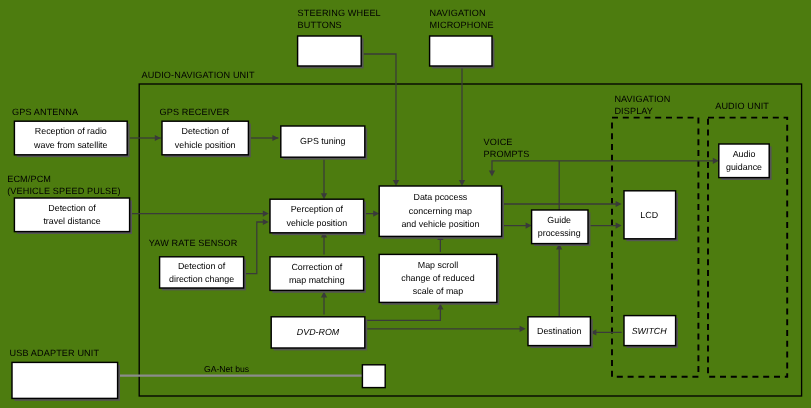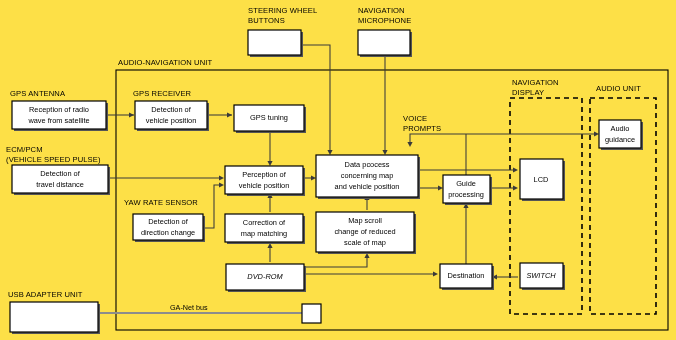--- a/index.html
+++ b/index.html
@@ -4,21 +4,21 @@
 <style>
   html, body {
     margin: 0;
     padding: 0;
     background: #ffffff;
   }
   #diagram-root {
     position: relative;
     width: 676px;
     height: 340px;
-    background: #fde047;
+    background: #4d7c0f;
     font-family: "Liberation Sans", sans-serif;
     overflow: hidden;
   }
   svg { display: block; }
 
   
   .box-rect {
     fill: #ffffff;
     stroke: #000000;
     stroke-width: 1.2;

